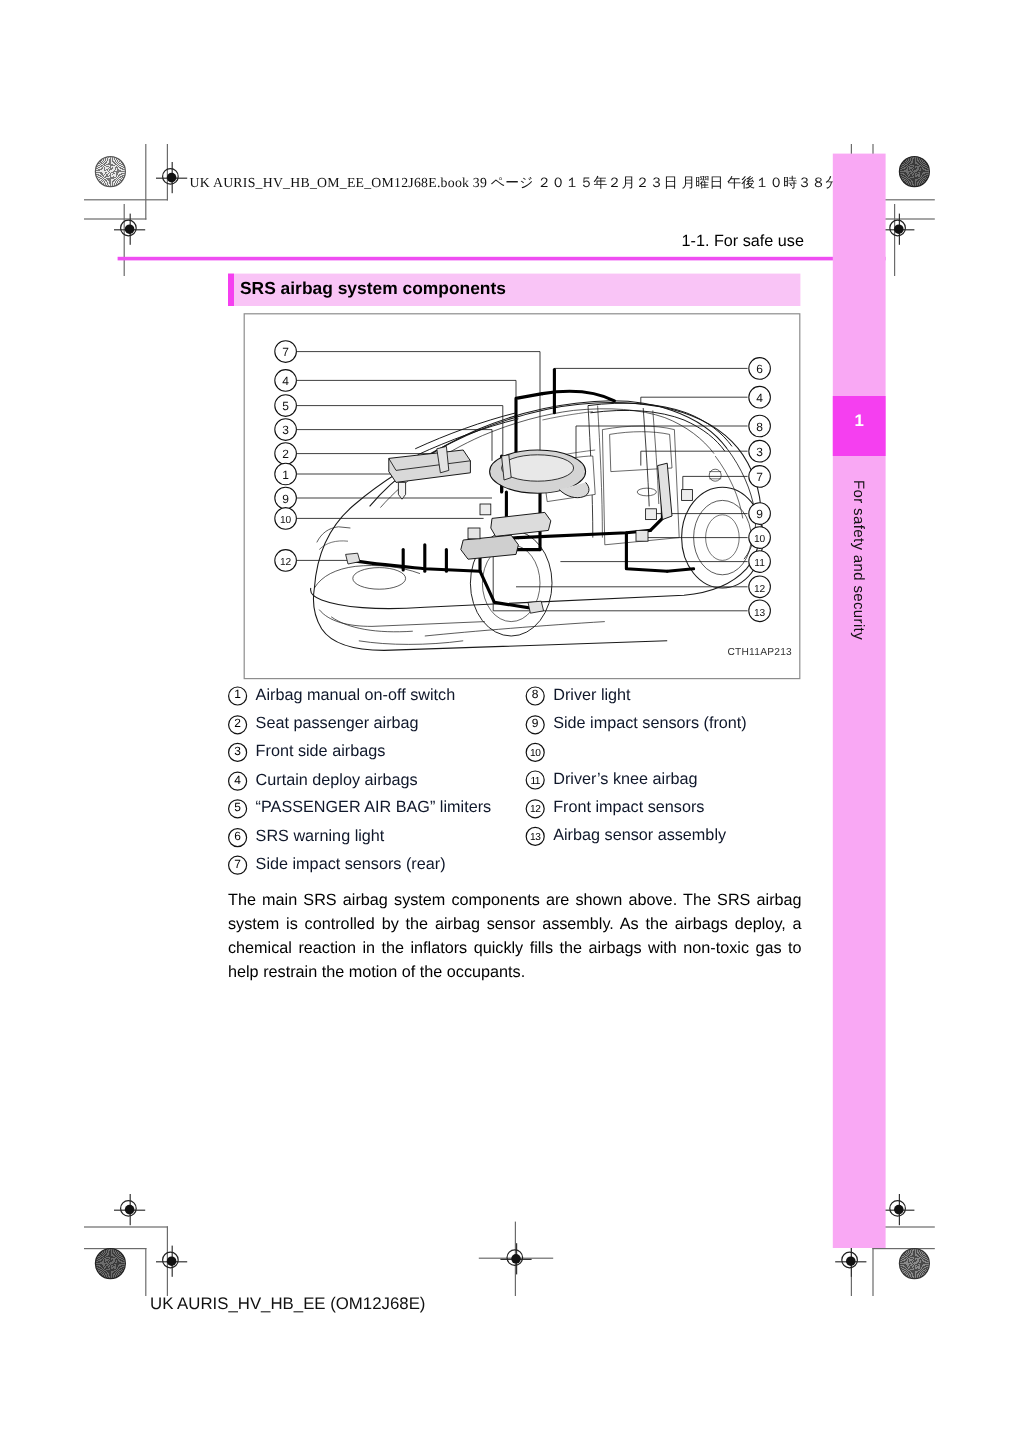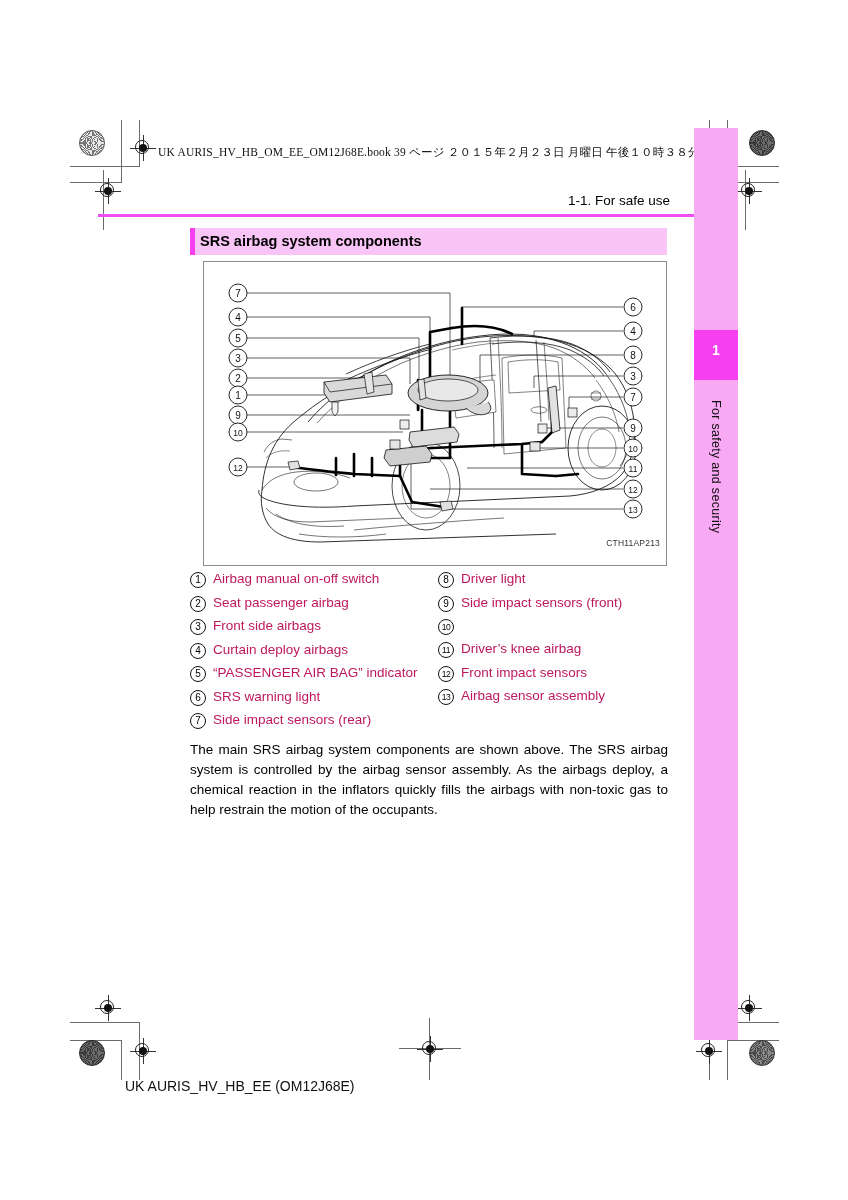--- a/index.html
+++ b/index.html
@@ -239,21 +239,21 @@
     line-height: 14px;
     text-align: center;
     margin-right: 7px;
     margin-top: 2px;
     color: #000;
   }
   .legend-num.two-digit { font-size: 8.5px; letter-spacing: -0.4px; }
   .legend-text {
     font-size: 13.5px;
     line-height: 18.5px;
-    color: #be185d;
+    color: #0f172a;
   }
   .legend-text.justify {
     text-align: justify;
     width: 206px;
   }
 
   
   .body-para {
     position: absolute;
     left: 190px;
@@ -615,21 +615,21 @@
     <div class="legend-item">
       <span class="legend-num">3</span>
       <span class="legend-text">Front side airbags</span>
     </div>
     <div class="legend-item">
       <span class="legend-num">4</span>
       <span class="legend-text">Curtain deploy airbags</span>
     </div>
     <div class="legend-item">
       <span class="legend-num">5</span>
-      <span class="legend-text justify">“PASSENGER AIR BAG” indicator</span>
+      <span class="legend-text justify">“PASSENGER AIR BAG” limiters</span>
     </div>
     <div class="legend-item">
       <span class="legend-num">6</span>
       <span class="legend-text">SRS warning light</span>
     </div>
     <div class="legend-item">
       <span class="legend-num">7</span>
       <span class="legend-text">Side impact sensors (rear)</span>
     </div>
   </div>

